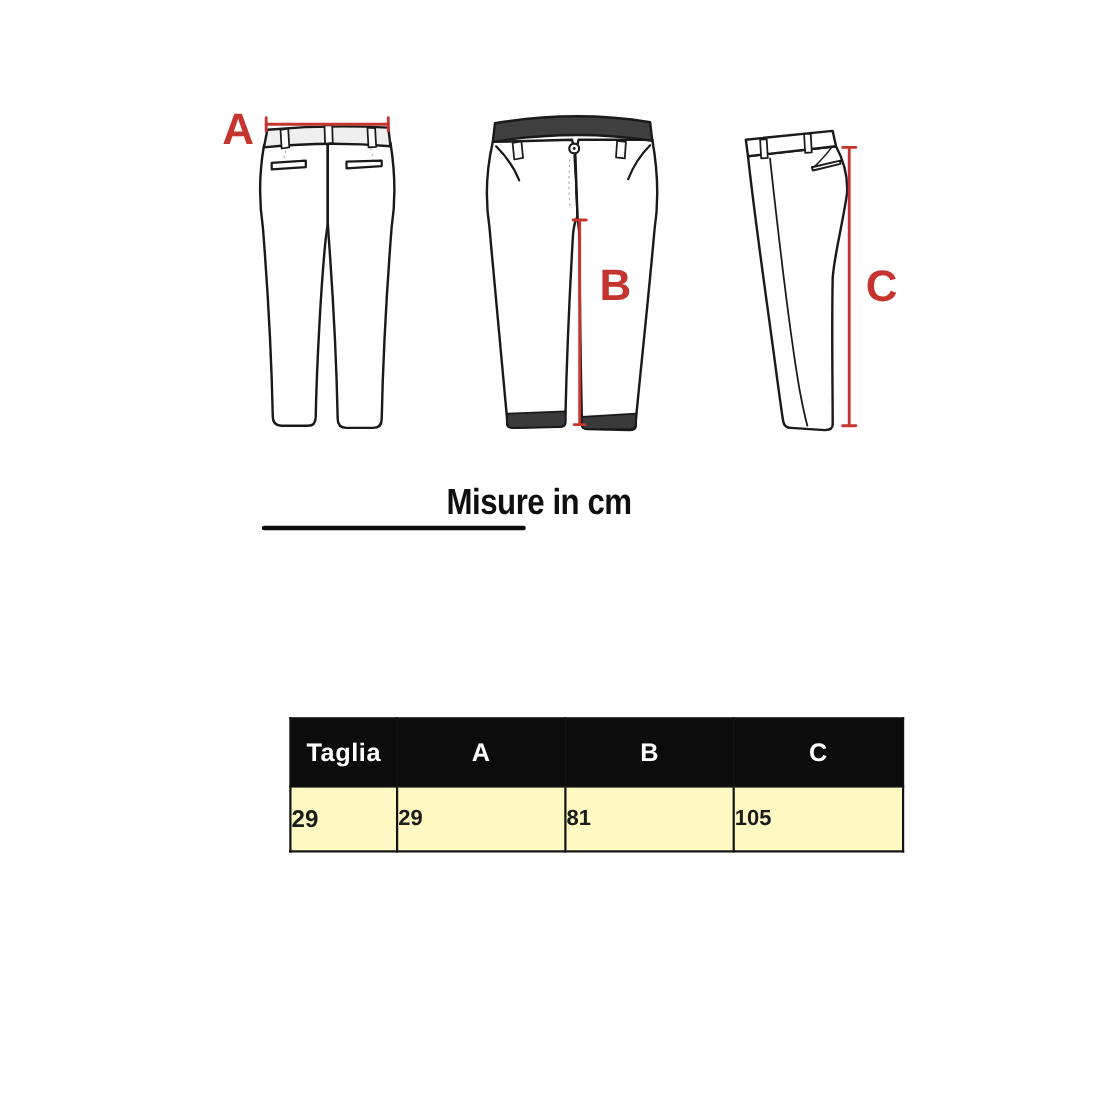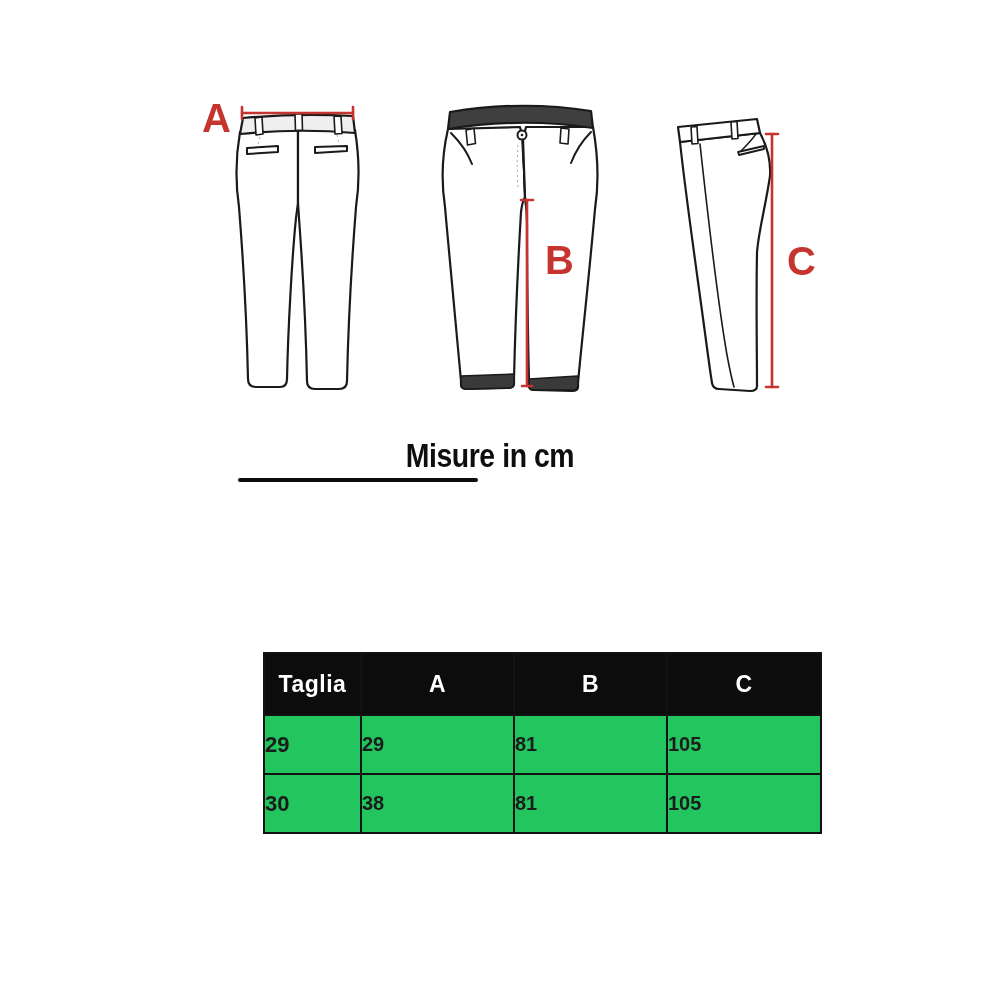--- a/index.html
+++ b/index.html
@@ -40,21 +40,21 @@
     border-collapse:collapse;table-layout:fixed;
   }
   .size-table th,.size-table td{
     border:2px solid #121212;vertical-align:middle;
     font-weight:bold;padding:0;
   }
   .size-table th{
     height:60px;background:var(--header-bg,#0c0c0c);
     color:var(--header-text,#ffffff);font-size:23px;letter-spacing:.5px;
   }
-  .size-table td{height:57px;background:#22c55e;font-size:20px;color:#1c1c1c;}
+  .size-table td{height:57px;background:#fef9c3;font-size:20px;color:#1c1c1c;}
   .size-table td.col-size{font-size:22px;}
 </style>
 </head>
 <body>
 
 <div class="abs" style="left:0;top:0;width:1000px;height:500px;">
 
   <svg class="abs" style="left:195px;top:85px;" width="185" height="325" viewBox="0 0 185 325">
 
     <path class="ink" d="M45,47 C41,70 40,95 44,122 C49,185 52,248 53,294 Q53,302 61,302 L85,302 Q92,302 92,294 C93,246 97,172 101,133 L103,118 L103,44 Z"></path>
@@ -144,20 +144,14 @@
       <th>C</th>
     </tr>
   </thead>
   <tbody>
     <tr>
       <td class="col-size">29</td>
       <td>29</td>
       <td>81</td>
       <td>105</td>
     </tr>
-    <tr>
-      <td class="col-size">30</td>
-      <td>38</td>
-      <td>81</td>
-      <td>105</td>
-    </tr>
   </tbody>
 </table>
 
 </body></html>

